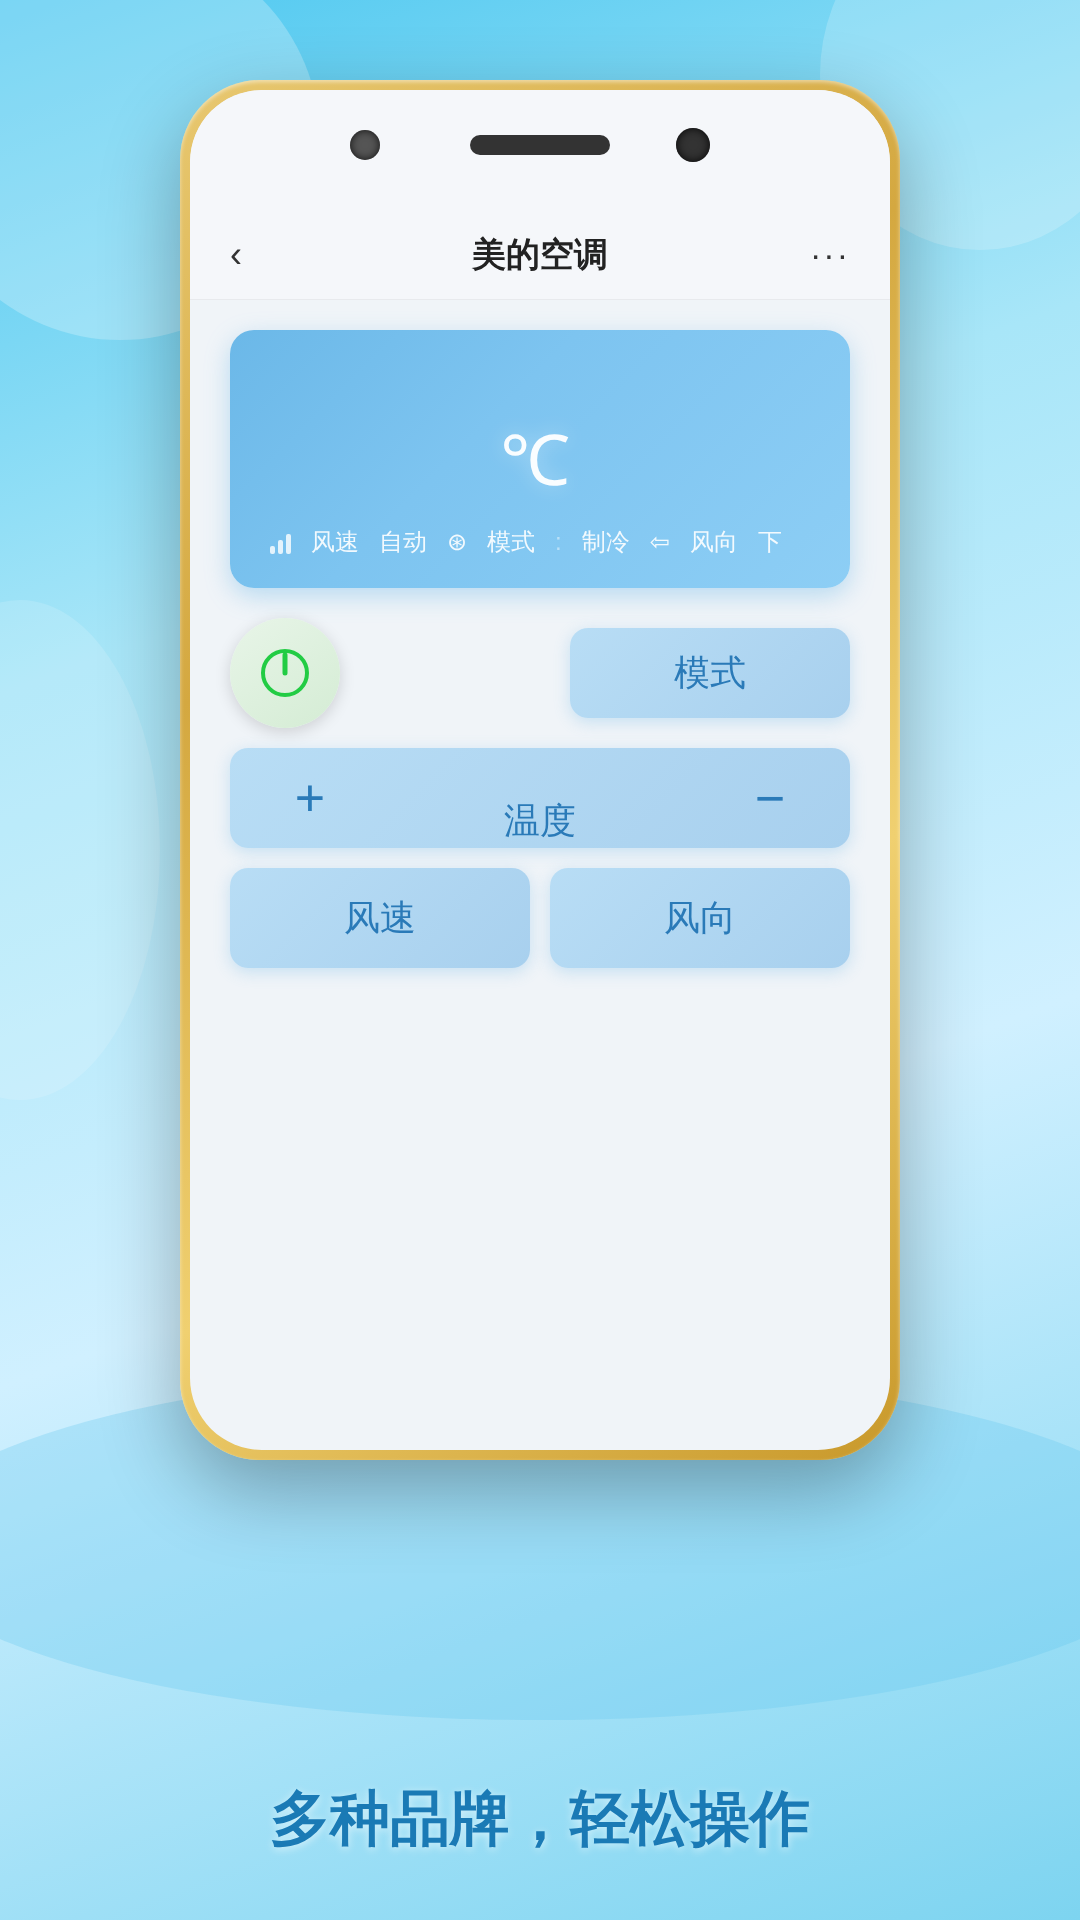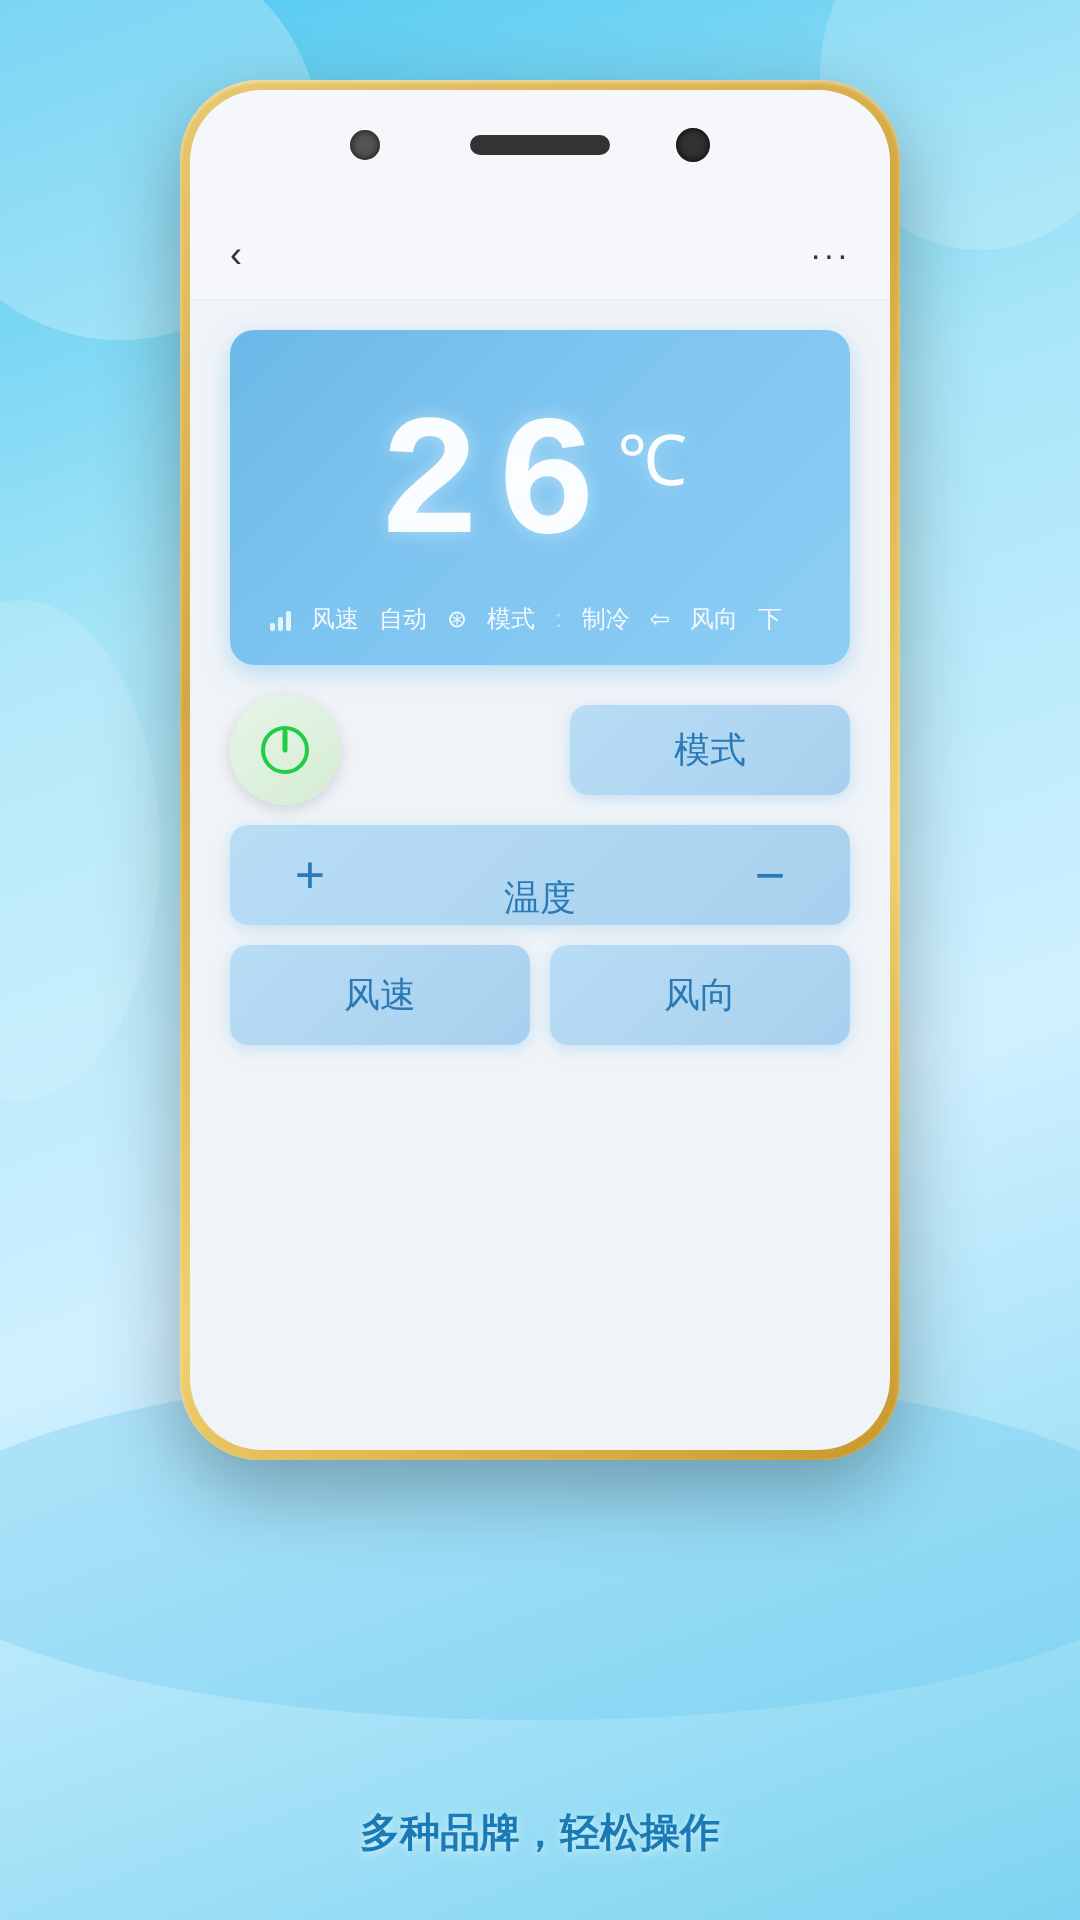--- a/index.html
+++ b/index.html
@@ -295,21 +295,21 @@
       box-shadow: 0 4px 16px rgba(100,180,230,0.3);
     }
 
     
     .bottom-tagline {
       position: absolute;
       bottom: 60px;
       left: 0;
       right: 0;
       text-align: center;
-      font-size: 40px;
+      font-size: 60px;
       font-weight: 700;
       color: #1a7ab5;
       text-shadow: 0 2px 8px rgba(255,255,255,0.6);
     }
 
     
     .seg-display {
       font-family: 'Courier New', 'Lucida Console', monospace;
       font-size: 170px;
       font-weight: bold;
@@ -344,28 +344,28 @@
     <div class="phone-inner">
 
       <div class="phone-top-bar">
         <div class="camera-left"></div>
         <div class="speaker"></div>
         <div class="camera-right"></div>
       </div>
 
       <div class="app-header">
         <div class="back-btn">‹</div>
+        <div class="header-title">美的空调</div>
         <div class="more-btn">···</div>
       </div>
 
       <div class="app-content">
 
         <div class="temp-display">
           <div class="seg-display">
-            <span>26</span>
               <span class="celsius-symbol">℃</span>
           </div>
           <div class="temp-info-row">
             <div class="wind-bars">
               <div class="wind-bar"></div>
               <div class="wind-bar"></div>
               <div class="wind-bar"></div>
             </div>
             <span>风速</span>
             <span>自动</span>

